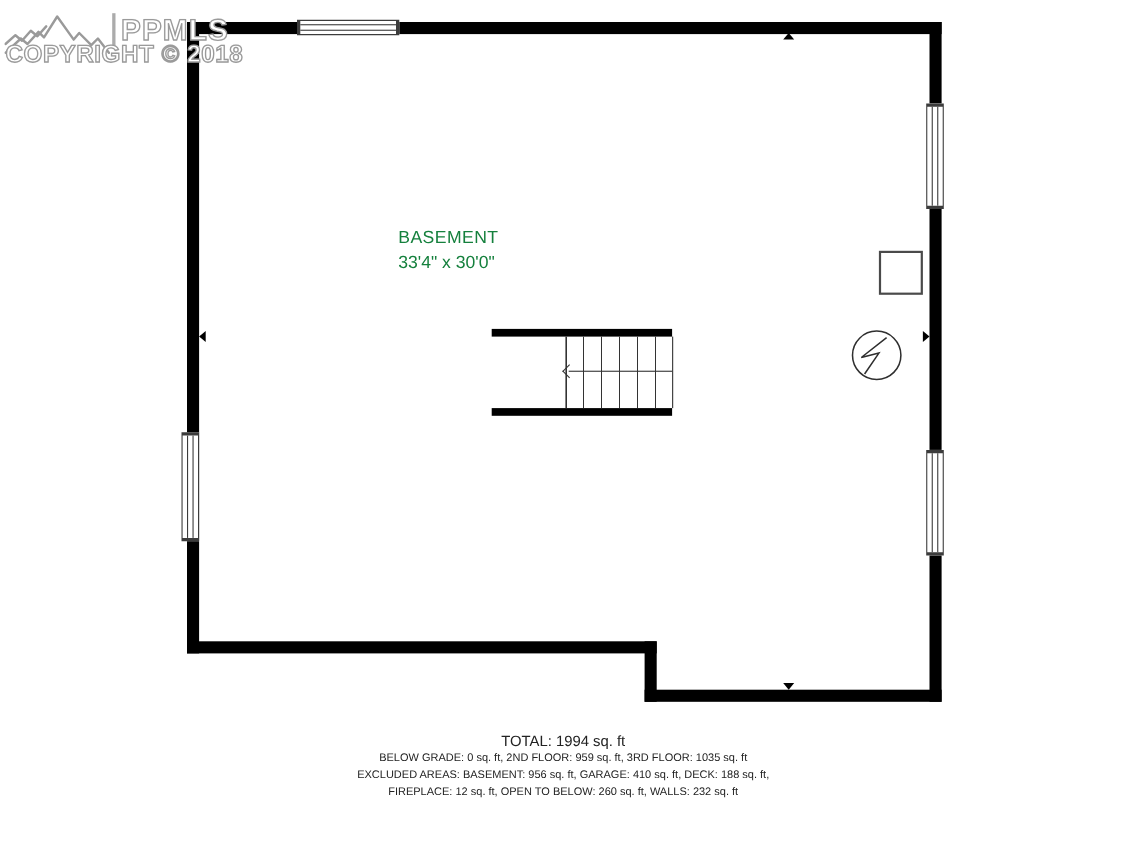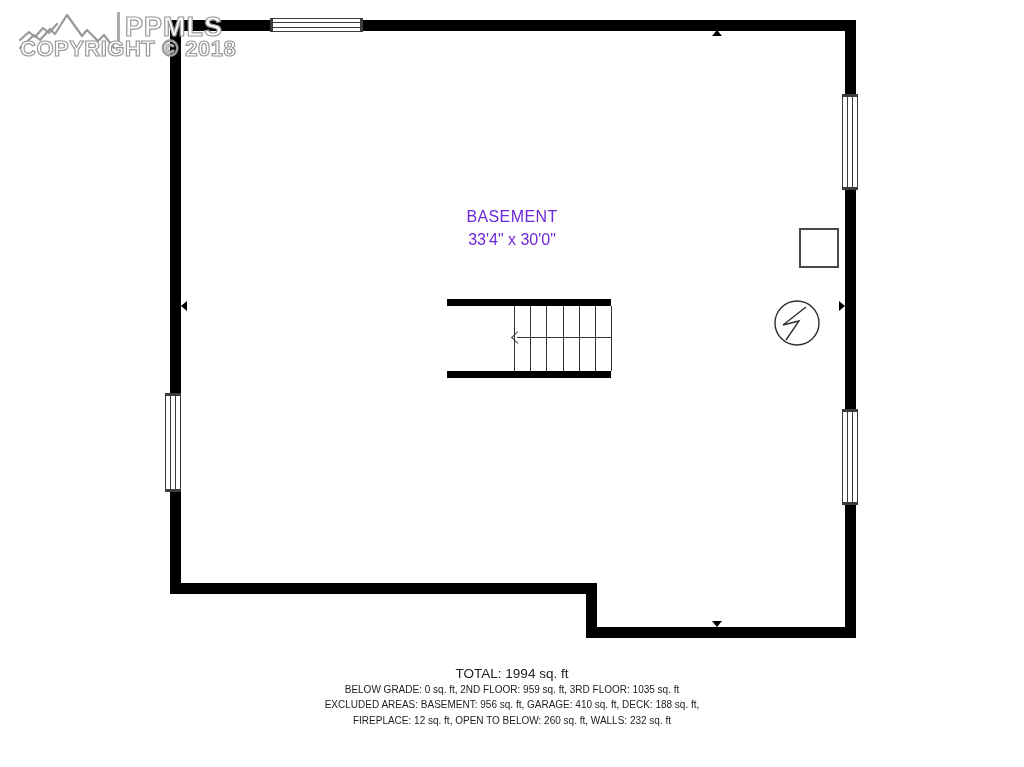--- a/index.html
+++ b/index.html
@@ -42,26 +42,26 @@
   .marker { position:absolute; width:0; height:0; }
   .marker.up    { border-left:5px solid transparent; border-right:5px solid transparent; border-bottom:6px solid #000; }
   .marker.down  { border-left:5px solid transparent; border-right:5px solid transparent; border-top:6px solid #000; }
   .marker.left  { border-top:5px solid transparent; border-bottom:5px solid transparent; border-right:6px solid #000; }
   .marker.right { border-top:5px solid transparent; border-bottom:5px solid transparent; border-left:6px solid #000; }
 
   
   .furnace { position:absolute; box-sizing:border-box; border:2px solid #4a4a4a; background:#fff; }
 
   
-  .room-label { position:absolute; text-align:center; color:#6d28d9; }
+  .room-label { position:absolute; text-align:left; color:#15803d; }
   .room-label .name { font-size:16px; letter-spacing:0.4px; }
   .room-label .dims { font-size:16px; margin-top:5px; }
 
   
-  .watermark { position:absolute; left:15px; top:0; width:230px; height:64px; z-index:10;padding-left:20px; }
+  .watermark { position:absolute; left:0; top:0; width:230px; height:64px; z-index:10;padding-left:20px; }
   .wm-text {
     position:absolute; color:#ffffff; font-weight:bold;
     -webkit-text-stroke:1.2px #9a9a9a;
     text-shadow:0 0 1px #aaaaaa;
     white-space:nowrap;
   }
   .wm-brand { left:110px; top:12px; font-size:27px; letter-spacing:1px; }
   .wm-copy  { left:5px;  top:36px; font-size:22px; letter-spacing:0.5px; }
   .wm-divider { position:absolute; left:102px; top:12px; width:3px; height:32px; background:#ababab; }
   .wm-logo { position:absolute; left:4px; top:8px; }

